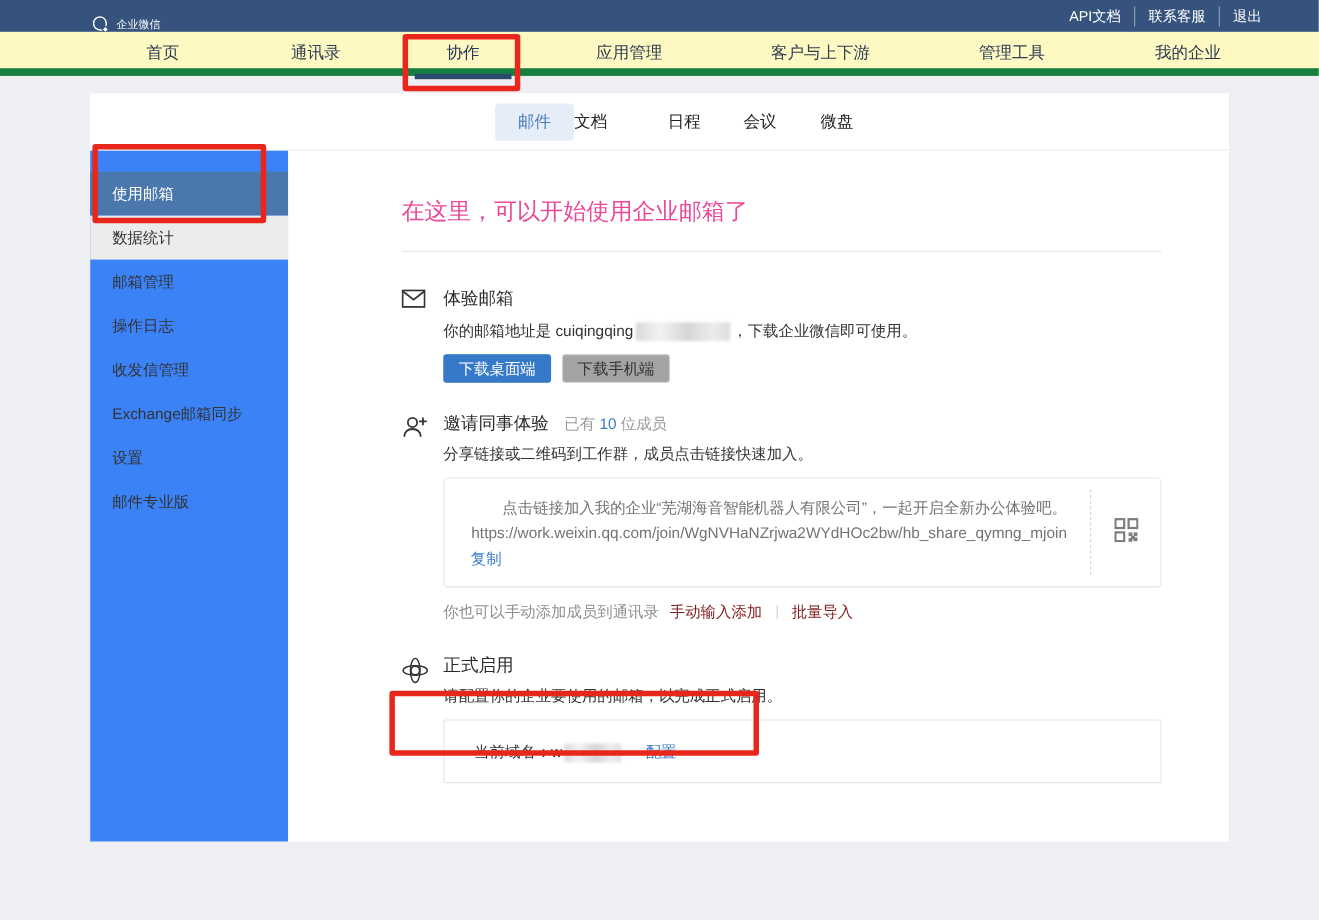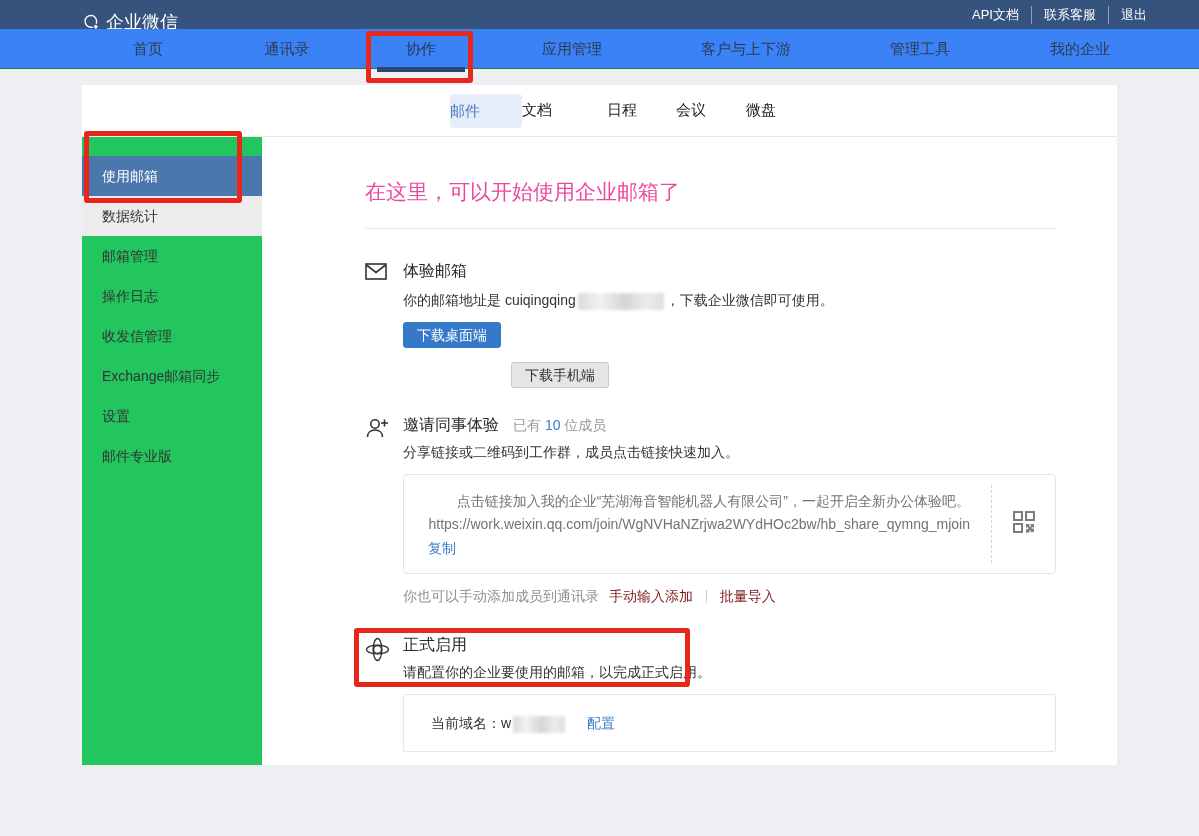--- a/index.html
+++ b/index.html
@@ -2,42 +2,42 @@
 <html><head>
 <meta charset="utf-8">
 <style>
   * { margin:0; padding:0; box-sizing:border-box; }
   html,body { width:1199px; height:836px; }
   body { font-family:"Liberation Sans","DejaVu Sans",sans-serif; background:#edeff2; color:#333; }
   #app { position:relative; width:1199px; height:836px; overflow:hidden; background:#edeff2; }
 
   
   .topbar { position:absolute; left:0; top:0; width:1199px; height:29px; background:#36537d; display:flex; align-items:center; }
-  .topbar .logo { position:absolute; left:82px; top:0; height:44px; display:flex; align-items:center; gap:6px; color:#fff; font-size:18px; }
+  .topbar .logo { position:absolute; left:82px; top:0; height:44px; display:flex; align-items:center; gap:6px; color:#fff; font-size:10px; }
   .topbar .logo svg { display:block; }
   .topbar .toplinks { position:absolute; right:40px; top:0; height:29px; display:flex; align-items:center; }
   .toplink { color:#fff; font-size:13px; padding:0 12px; cursor:pointer; text-decoration:none; }
   .toplink + .toplink { border-left:1px solid rgba(255,255,255,.45); }
 
   
-  .mainnav { position:absolute; left:0; top:29px; width:1199px; height:40px; background:#3b82f6; border-bottom:1px solid #15803d; overflow:visible; z-index:2; }
+  .mainnav { position:absolute; left:0; top:29px; width:1199px; height:40px; background:#fef9c3; border-bottom:7px solid #15803d; overflow:visible; z-index:2; }
   .nav-item { position:absolute; top:0; height:40px; line-height:40px; transform:translateX(-50%); font-size:15px; color:#2e3c51; cursor:pointer; white-space:nowrap; }
   .nav-item.active { color:#24395b; }
   .nav-underline { position:absolute; top:38px; transform:translateX(-50%); width:88px; height:5px; background:#2b4a6e; }
 
   
   .card { position:absolute; left:82px; top:85px; width:1035px; height:680px; background:#fff; }
   .subtab-row { position:relative; width:100%; height:52px; background:#fff; border-bottom:1px solid #e9eaee; }
-  .subtab-pill { position:absolute; left:368px; top:9px; width:72px; height:34px; line-height:34px; text-align:left; background:#e5edf8; color:#4a7cba; border-radius:4px; font-size:15px; cursor:pointer; }
+  .subtab-pill { position:absolute; left:368px; top:9px; width:72px; height:34px; line-height:34px; text-align:center; background:#e5edf8; color:#4a7cba; border-radius:4px; font-size:15px; cursor:pointer; }
   .subtab { position:absolute; top:16px; transform:translateX(-50%); font-size:15px; color:#222; cursor:pointer; }
 
   .card-body { position:absolute; left:0; top:52px; width:1035px; height:628px; display:flex; }
 
   
-  .sidebar { width:180px; height:100%; background:#22c55e; padding-top:19px; flex:none; }
+  .sidebar { width:180px; height:100%; background:#3b82f6; padding-top:19px; flex:none; }
   .side-item { height:40px; line-height:40px; padding-left:20px; font-size:14px; color:#333; cursor:pointer; white-space:nowrap; }
   .side-item.selected { background:#4a78ad; color:#fff; }
   .side-item.hovered { background:#ececec; }
 
   
   .content { flex:1; background:#fff; padding:41px 61px 0 103px; }
   .page-title { font-size:21px; color:#ec4899; font-weight:normal; }
   .title-divider { border:none; border-top:1px solid #e8e8e8; margin-top:22px; }
 
   .section { display:flex; margin-top:32px; }
@@ -48,21 +48,21 @@
   .sec-meta .count { color:#3b7bc8; }
   .sec-desc { margin-top:10px; font-size:14px; color:#333; }
 
   .blur-patch { display:inline-block; vertical-align:middle; height:17px; border-radius:2px;
     background:linear-gradient(90deg,#d9d9d9,#f2f2f2 25%,#d5d5d5 55%,#ececec 80%,#dedede);
     filter:blur(1.6px); margin:0 2px; }
 
   .btn-row { margin-top:12px; display:flex; gap:10px; }
   .btn { height:26px; line-height:24px; font-size:14px; padding:0 13px; border-radius:3px; cursor:pointer; border:1px solid transparent; }
   .btn-primary { background:#3579c8; border-color:#3579c8; color:#fff; }
-  .btn-secondary { background:#e5e5e5; border-color:#c9c9c9; color:#333;margin-top:40px; }
+  .btn-secondary { background:#a3a3a3; border-color:#c9c9c9; color:#333; }
 
   .share-box { position:relative; margin-top:12px; border:1px solid #e2e5e9; border-radius:4px; padding:15px 85px 13px 24px; background:#fff; }
   .share-line { font-size:14px; color:#737373; line-height:23px; word-break:break-all;text-align:right; }
   .copy-link { display:inline-block; margin-top:1px; font-size:14px; color:#3b7bc8; line-height:23px; cursor:pointer; text-decoration:none; }
   .qr-zone { position:absolute; right:0; top:10px; bottom:10px; width:64px; border-left:1px dashed #d6d6d6; display:flex; align-items:center; justify-content:center; cursor:pointer; }
 
   .manual-row { margin-top:14px; font-size:14px; color:#8f8f8f; }
   .manual-row a { color:#7f1d1d; text-decoration:none; cursor:pointer;text-align:center; }
   .manual-sep { display:inline-block; width:1px; height:13px; background:#cfcfcf; margin:0 9px; vertical-align:-2px; }
 

